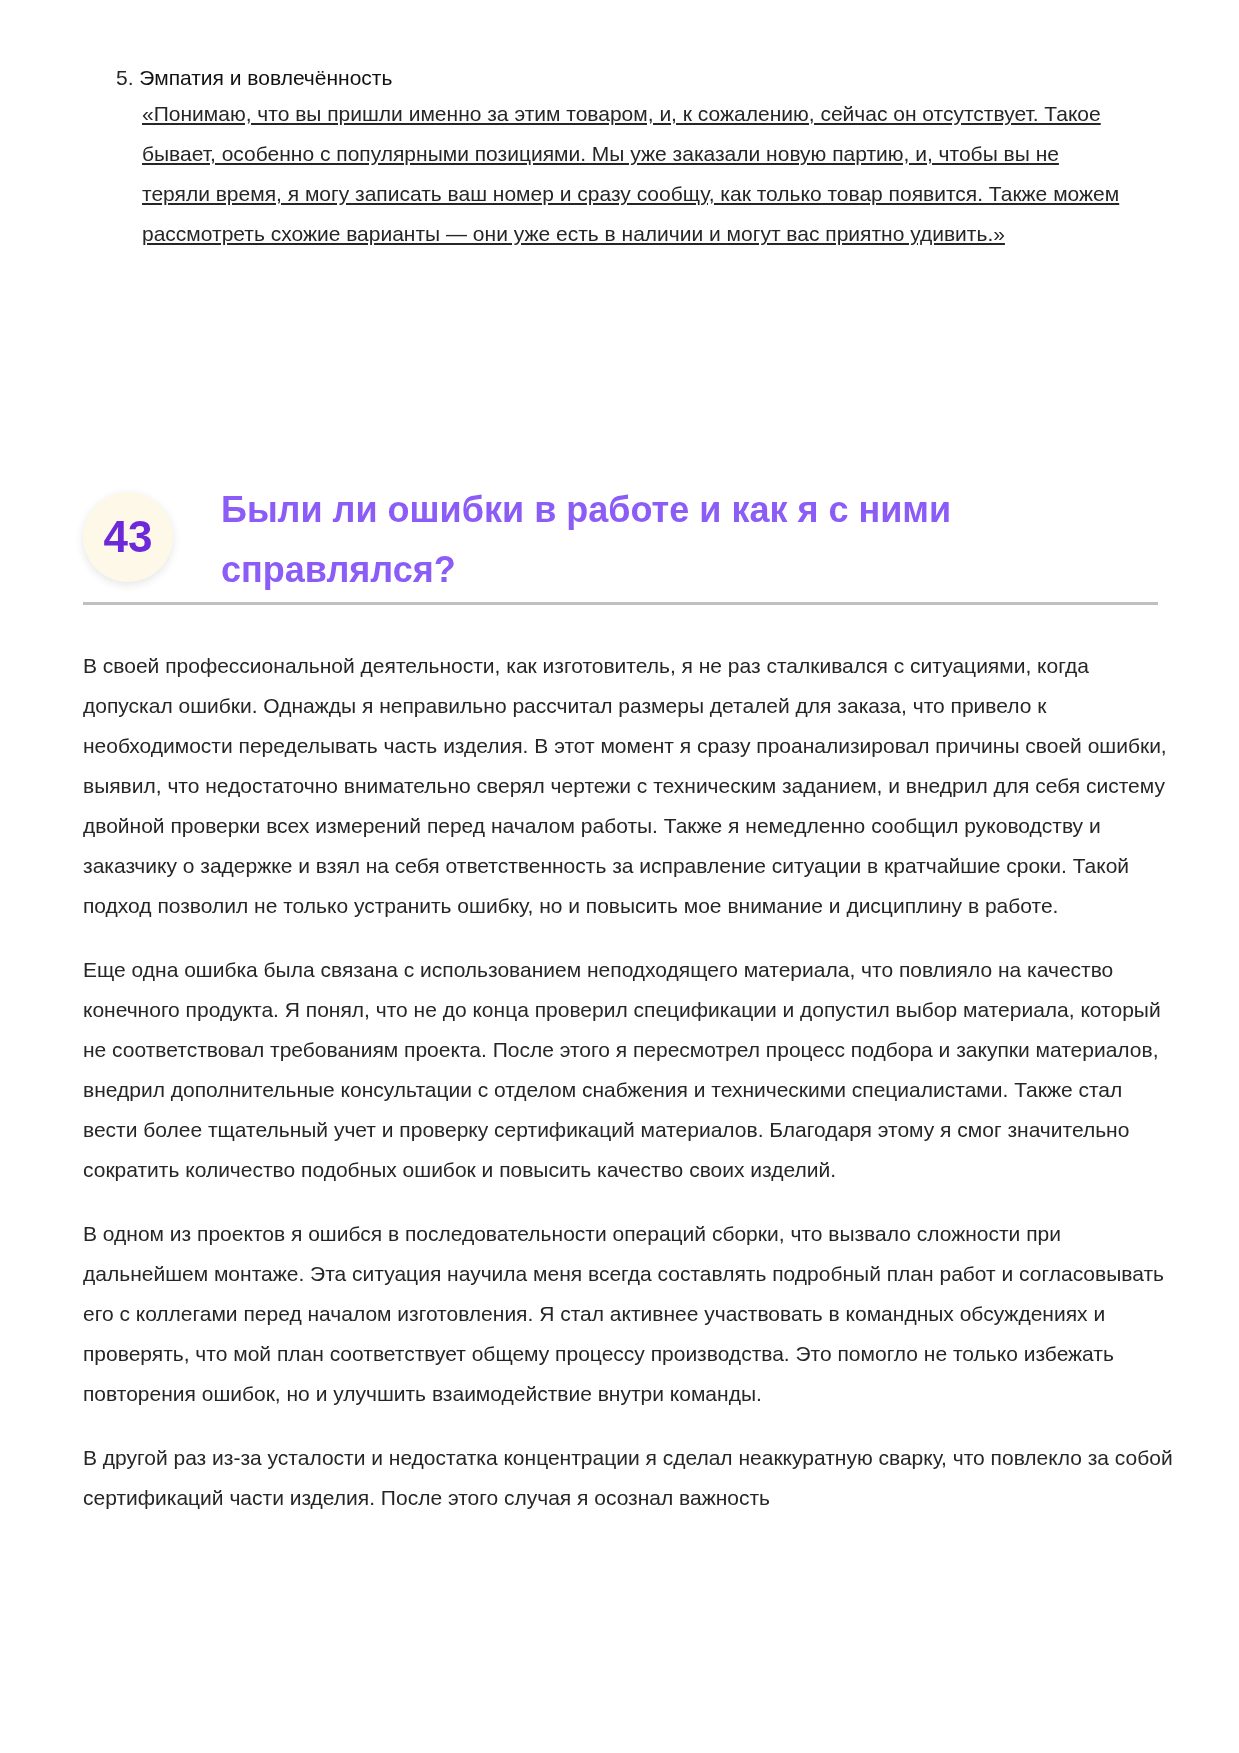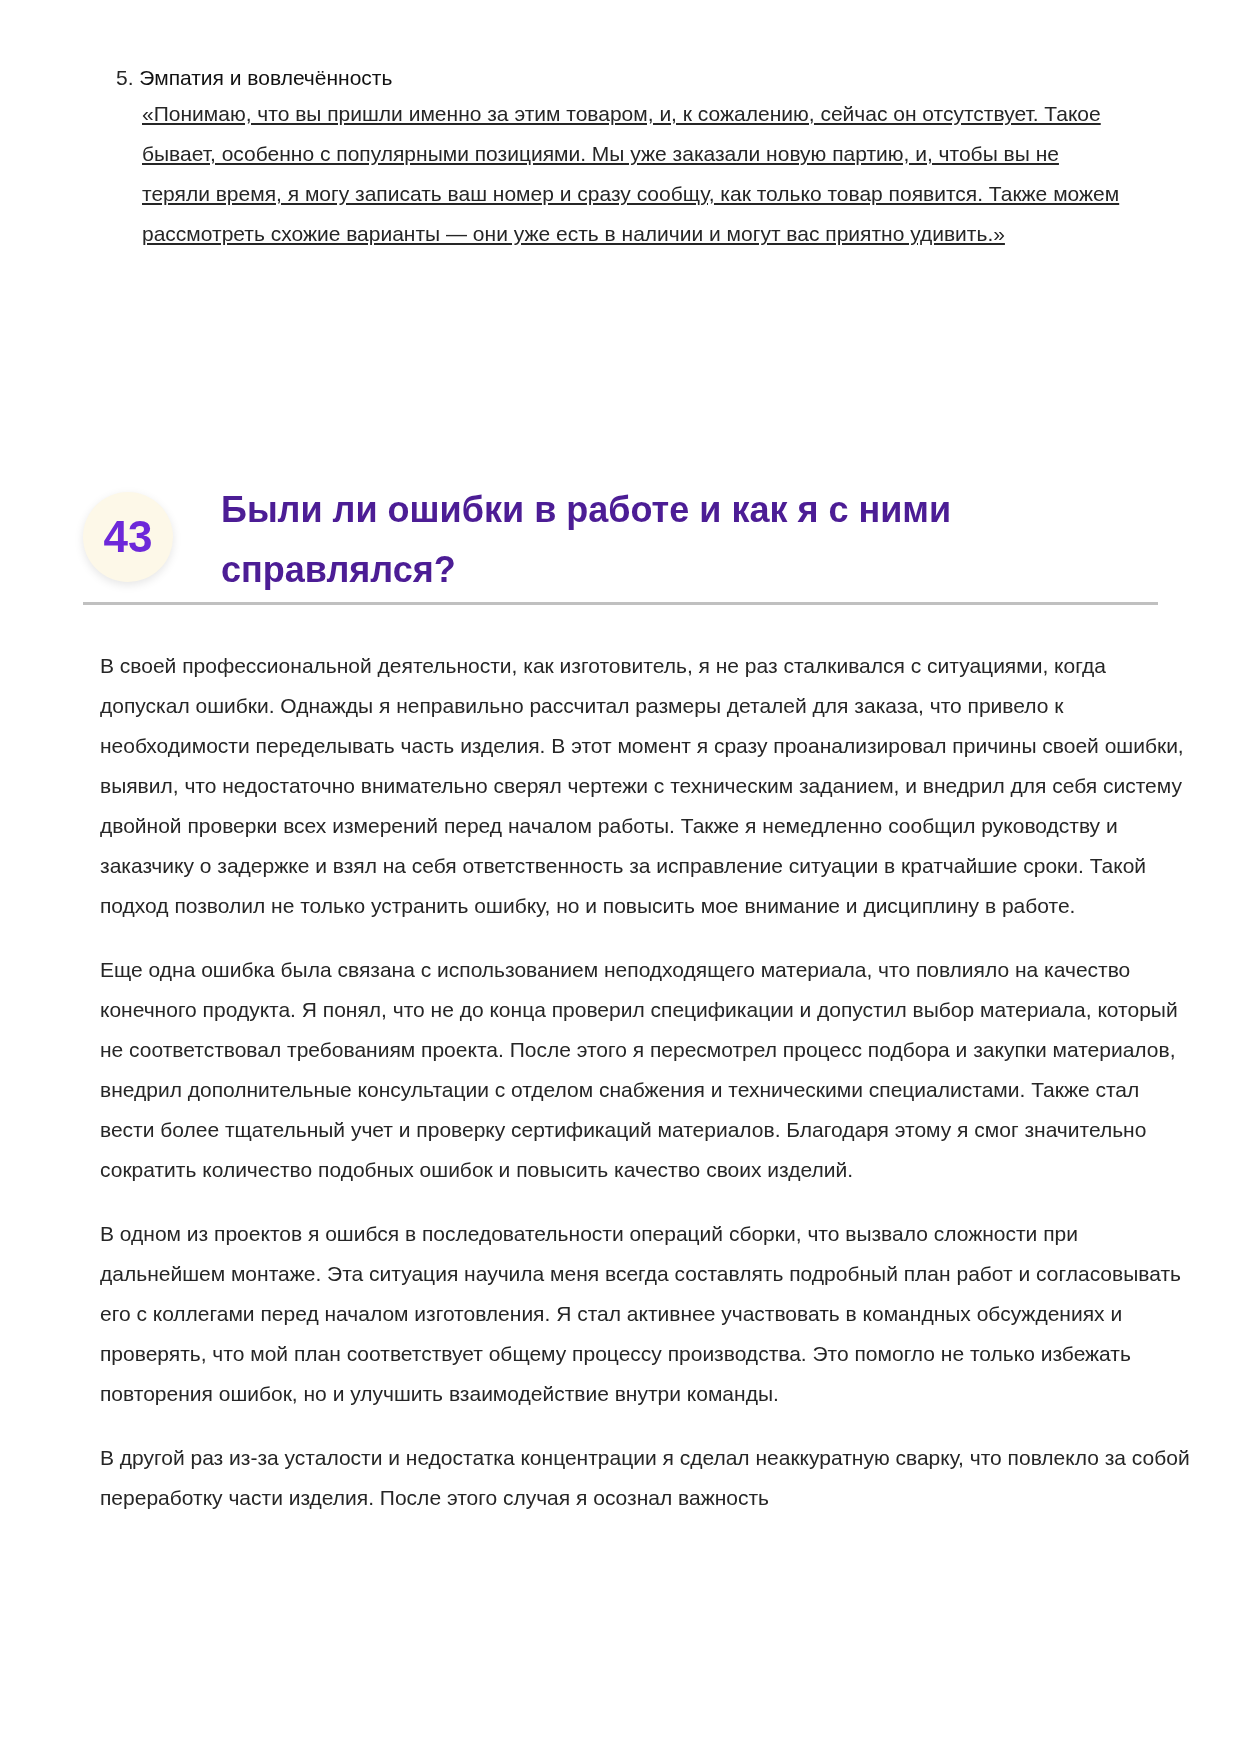--- a/index.html
+++ b/index.html
@@ -65,34 +65,34 @@
       color: #6d28d9;
     }
     .section-title {
       position: absolute;
       left: 138px;
       top: 10px;
       width: 900px;
       font-size: 36px;
       line-height: 60px;
       font-weight: bold;
-      color: #4c1d95;
+      color: #8b5cf6;
       margin: 0;
     }
     .divider {
       position: absolute;
       left: 83px;
       top: 602px;
       width: 1075px;
       height: 3px;
       background: #c0c0c0;
     }
     .body-text {
       position: absolute;
-      left: 100px;
+      left: 83px;
       top: 646px;
       width: 1090px;
     }
     .body-text p {
       margin: 0 0 24px 0;
       font-size: 21px;
       line-height: 40px;
       color: #262626;
     }
   </style>
@@ -111,14 +111,14 @@
   <div class="badge">43</div>
   <h2 class="section-title">Были ли ошибки в работе и как я с ними справлялся?</h2>
 </div>
 
 <div class="divider"></div>
 
 <div class="body-text">
   <p>В своей профессиональной деятельности, как изготовитель, я не раз сталкивался с ситуациями, когда допускал ошибки. Однажды я неправильно рассчитал размеры деталей для заказа, что привело к необходимости переделывать часть изделия. В этот момент я сразу проанализировал причины своей ошибки, выявил, что недостаточно внимательно сверял чертежи с техническим заданием, и внедрил для себя систему двойной проверки всех измерений перед началом работы. Также я немедленно сообщил руководству и заказчику о задержке и взял на себя ответственность за исправление ситуации в кратчайшие сроки. Такой подход позволил не только устранить ошибку, но и повысить мое внимание и дисциплину в работе.</p>
   <p>Еще одна ошибка была связана с использованием неподходящего материала, что повлияло на качество конечного продукта. Я понял, что не до конца проверил спецификации и допустил выбор материала, который не соответствовал требованиям проекта. После этого я пересмотрел процесс подбора и закупки материалов, внедрил дополнительные консультации с отделом снабжения и техническими специалистами. Также стал вести более тщательный учет и проверку сертификаций материалов. Благодаря этому я смог значительно сократить количество подобных ошибок и повысить качество своих изделий.</p>
   <p>В одном из проектов я ошибся в последовательности операций сборки, что вызвало сложности при дальнейшем монтаже. Эта ситуация научила меня всегда составлять подробный план работ и согласовывать его с коллегами перед началом изготовления. Я стал активнее участвовать в командных обсуждениях и проверять, что мой план соответствует общему процессу производства. Это помогло не только избежать повторения ошибок, но и улучшить взаимодействие внутри команды.</p>
-  <p>В другой раз из-за усталости и недостатка концентрации я сделал неаккуратную сварку, что повлекло за собой переработку части изделия. После этого случая я осознал важность</p>
+  <p>В другой раз из-за усталости и недостатка концентрации я сделал неаккуратную сварку, что повлекло за собой сертификаций части изделия. После этого случая я осознал важность</p>
 </div>
 
 </body></html>

